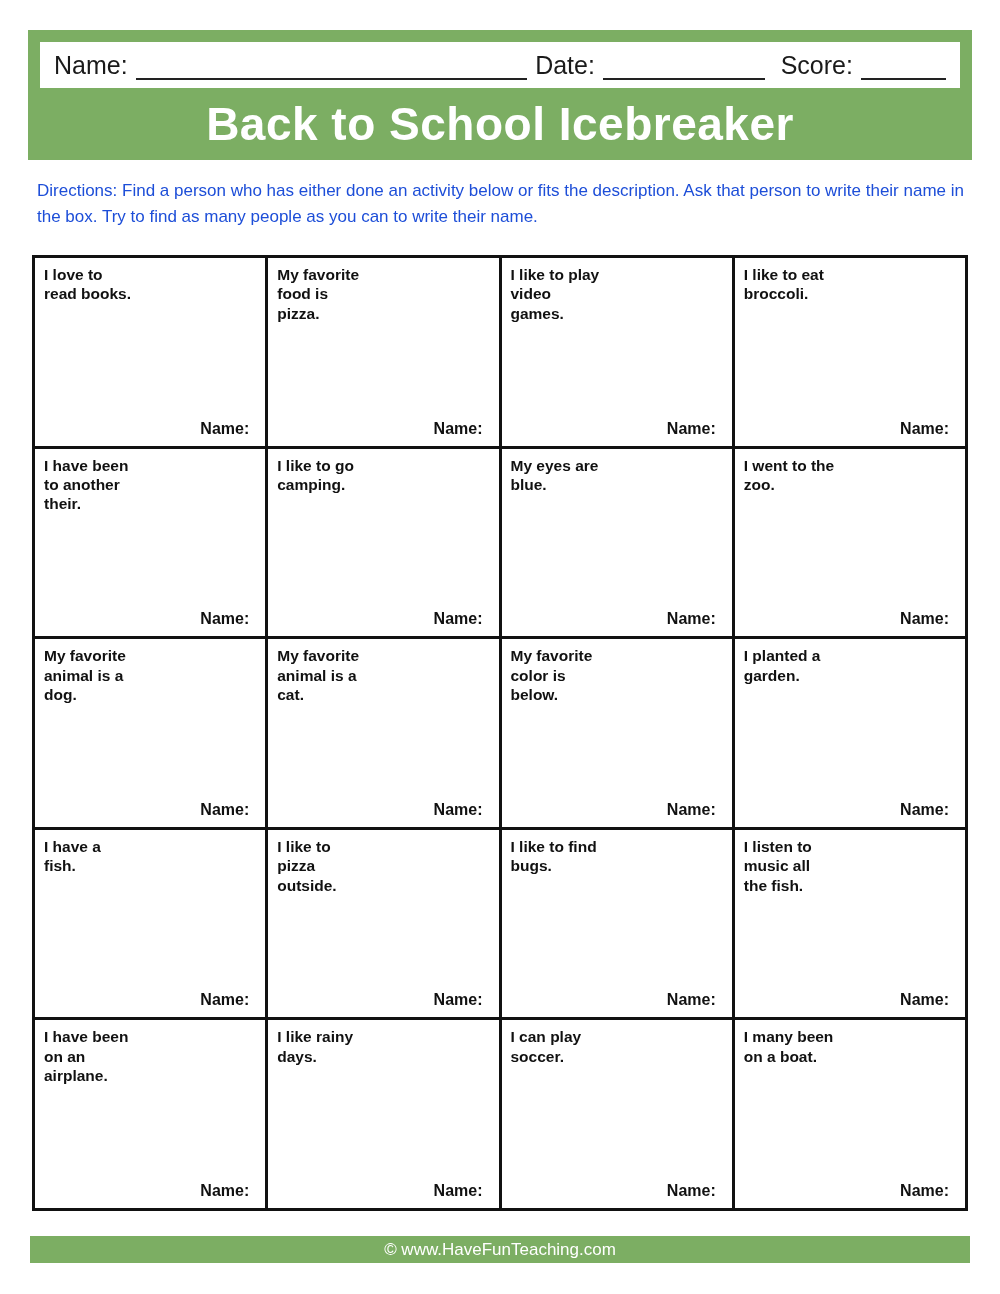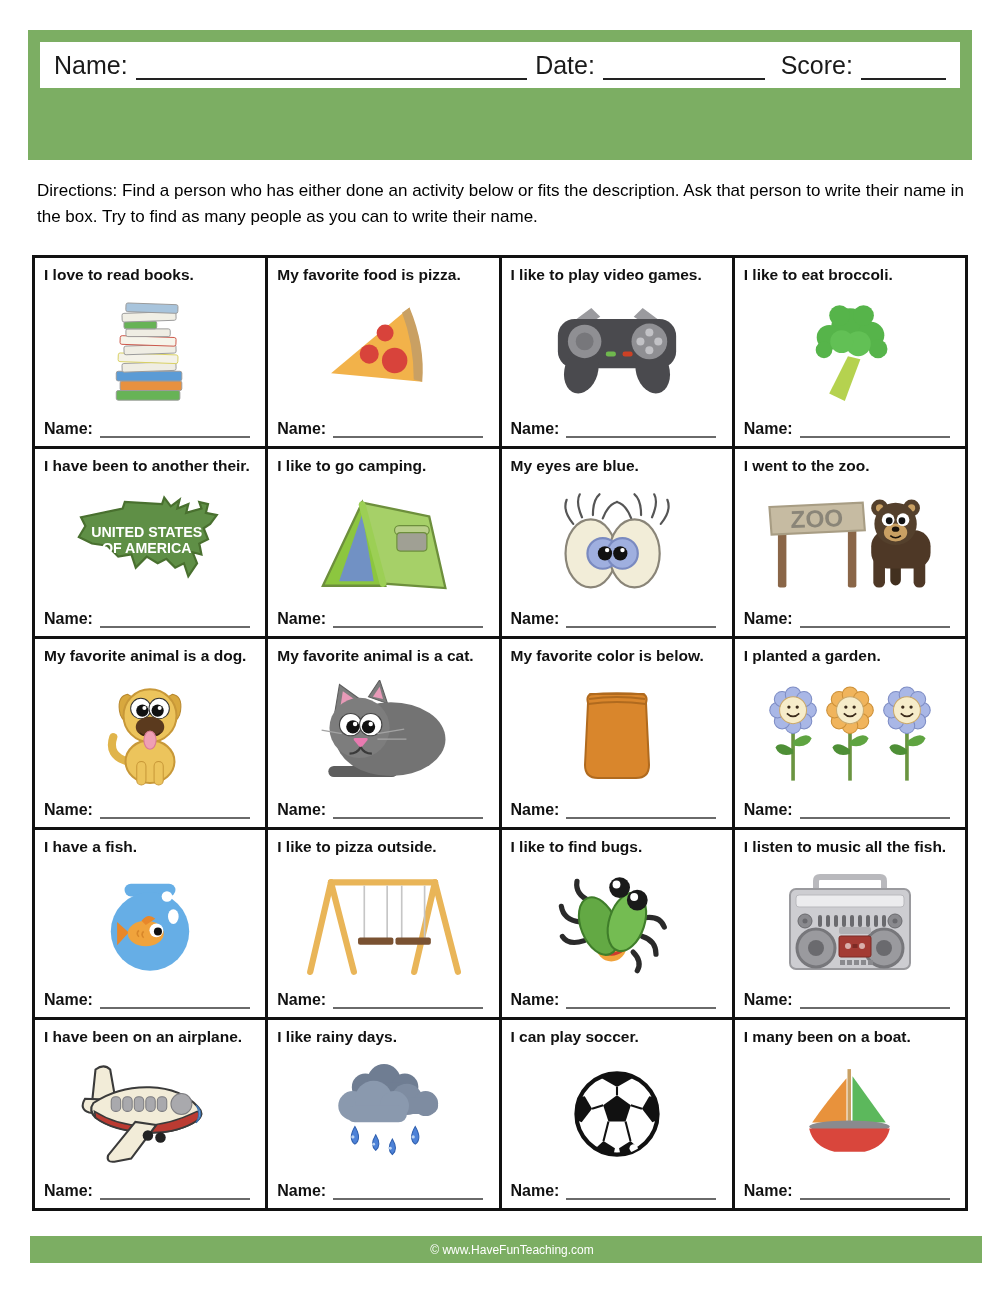--- a/index.html
+++ b/index.html
@@ -6,29 +6,29 @@
   body{width:1000px;height:1294px;position:relative;font-family:"Liberation Sans",sans-serif;color:#111;}
   .header-block{position:absolute;left:28px;top:30px;width:944px;height:130px;background:#7cae63;}
   .topbar{position:absolute;left:12px;top:12px;right:12px;height:46px;background:#fff;display:flex;align-items:center;gap:8px;padding:0 14px;box-sizing:border-box;font-size:25px;color:#1a1a1a;}
   .topbar .lbl{white-space:nowrap;}
   .wline{border-bottom:2px solid #222;height:30px;margin-bottom:2px;}
   .wline.name{flex:4.6;}
   .wline.date{flex:1.9;margin-right:8px;}
   .wline.score{flex:1.0;}
   .title-row{position:absolute;left:0;right:0;top:58px;bottom:0;display:flex;align-items:center;justify-content:center;}
   .title{color:#fff;font-size:46px;font-weight:bold;letter-spacing:.5px;}
-  .directions{position:absolute;left:37px;top:178px;width:928px;font-size:17px;line-height:1.55;color:#000000;}
+  .directions{position:absolute;left:37px;top:178px;width:928px;font-size:17px;line-height:1.55;color:#1d4ed8;}
   .grid{position:absolute;left:32px;top:255px;width:936px;height:956px;box-sizing:border-box;border:3px solid #111;background:#111;display:grid;grid-template-columns:repeat(4,1fr);grid-template-rows:repeat(5,1fr);gap:3px;}
-  .cell{background:#fff;box-sizing:border-box;padding:7px 9px 8px 9px;display:flex;flex-direction:column;overflow:hidden;gap:32px;}
+  .cell{background:#fff;box-sizing:border-box;padding:7px 9px 8px 9px;display:flex;flex-direction:row;overflow:hidden;gap:32px;}
   .prompt{font-weight:bold;font-size:15.5px;line-height:1.25;color:#111;}
   .art{flex:1;min-height:0;display:flex;align-items:center;justify-content:center;padding:1px 0;}
   .art svg{display:block;max-width:100%;max-height:114px;}
   .nameline{display:flex;align-items:flex-end;gap:7px;font-weight:bold;font-size:16px;color:#111;}
   .blank{flex:1;max-width:150px;border-bottom:2px solid #6a6a6a;height:14px;}
-  .footer{position:absolute;left:30px;top:1236px;width:940px;height:27px;background:#7cae63;color:#fff;display:flex;align-items:center;justify-content:center;font-size:12px;padding-left:12px;}
+  .footer{position:absolute;left:30px;top:1236px;width:940px;height:27px;background:#7cae63;color:#fff;display:flex;align-items:center;justify-content:center;font-size:17px;}
   .defs-holder{position:absolute;width:0;height:0;overflow:hidden;}
 </style>
 </head>
 <body>
 
 <svg class="defs-holder" aria-hidden="true">
   <defs>
     <symbol id="sym-books" viewBox="0 0 110 110">
       <g stroke="#9a9a9a" stroke-width="1">
         <rect x="20" y="95" width="66" height="10" rx="2" fill="#67b356"></rect>
@@ -434,20 +434,23 @@
 
 <div class="header-block">
   <div class="topbar">
     <span class="lbl">Name:</span>
     <span class="wline name"></span>
     <span class="lbl">Date:</span>
     <span class="wline date"></span>
     <span class="lbl">Score:</span>
     <span class="wline score"></span>
   </div>
+  <div class="title-row">
+    <div class="title">Back to School Icebreaker</div>
+  </div>
 </div>
 
 <div class="directions">Directions: Find a person who has either done an activity below or fits the description. Ask that person to write their name in the box. Try to find as many people as you can to write their name.</div>
 
 <div class="grid">
 
   <div class="cell">
     <div class="prompt">I love to read books.</div>
     <div class="art">
       <svg width="106" height="106">

